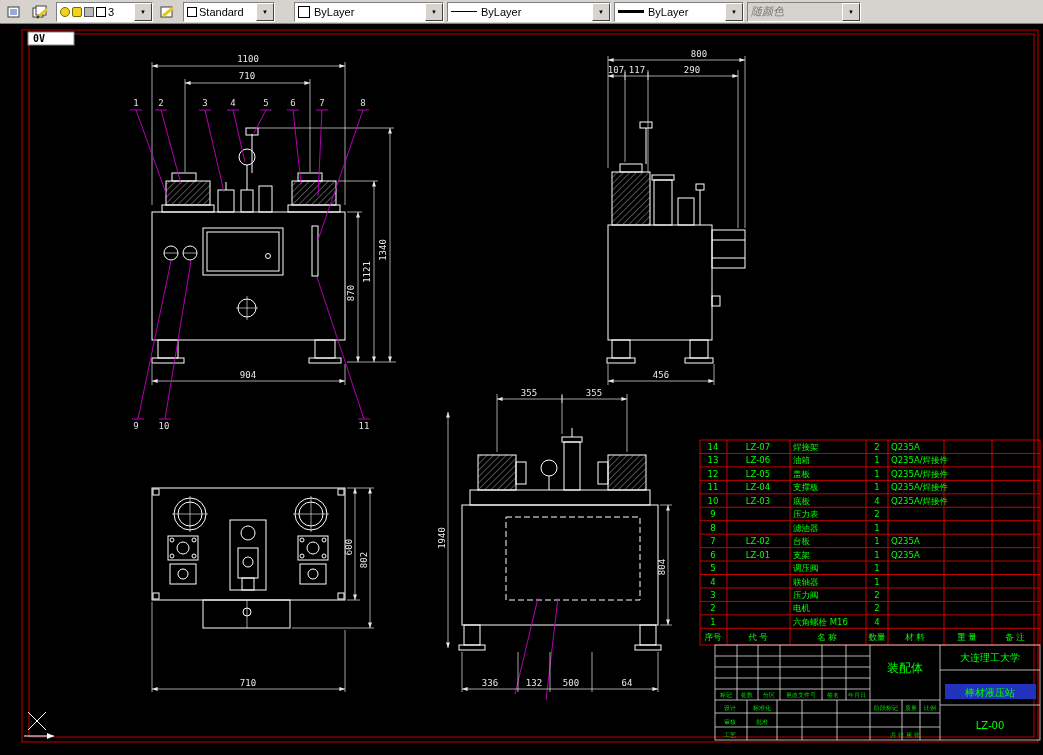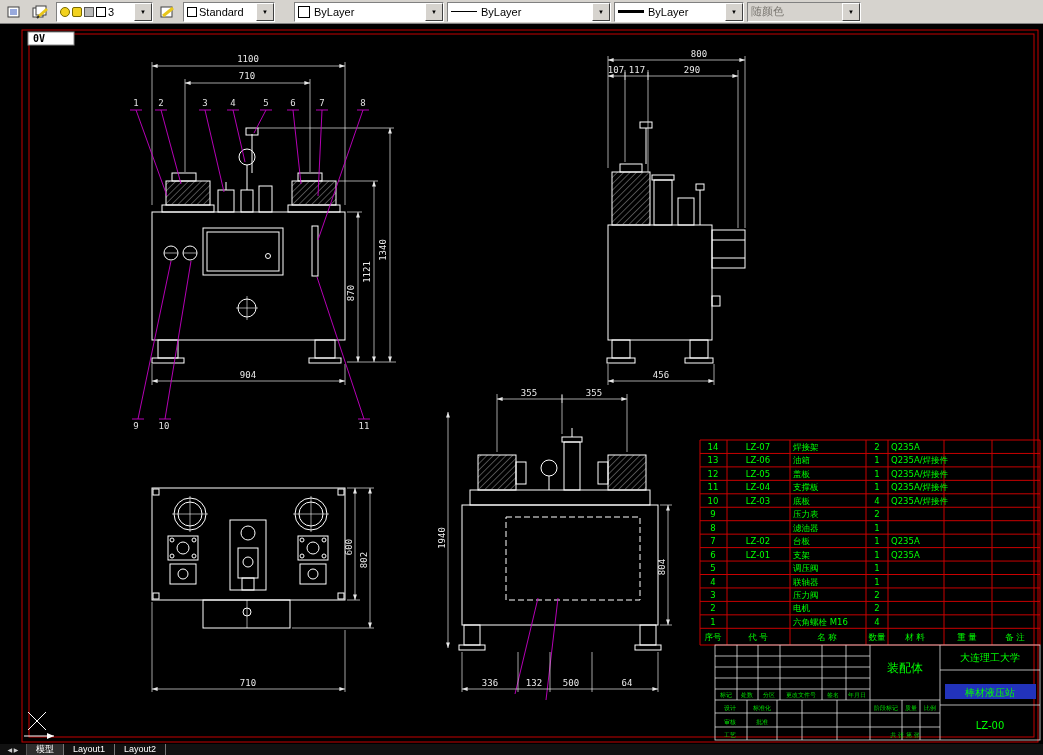--- a/index.html
+++ b/index.html
@@ -11,21 +11,21 @@
            border-bottom:1px solid #808080;display:flex;align-items:center;gap:3px;padding:0 2px;box-sizing:border-box;}
   .tbtn{width:22px;height:20px;display:flex;align-items:center;justify-content:center;
         border:1px solid #d6d3ce;}
   .combo{display:flex;align-items:center;height:20px;background:#fff;
          border:1px solid;border-color:#808080 #fff #fff #808080;box-sizing:border-box;
          font-size:11px;color:#000;padding-left:3px;}
   .combo .ctext{flex:1;white-space:nowrap;overflow:hidden;font-family:"Liberation Sans",sans-serif;}
   .combo .arrow{width:16px;height:16px;margin-left:2px;background:#d6d3ce;
                 border:1px solid;border-color:#fff #404040 #404040 #fff;
                 display:flex;align-items:center;justify-content:center;font-size:6px;color:#000;}
-  .combo.disabled{background:#d6d3ce;color:#7d7a74;}
+  .combo.disabled{background:#d6d3ce;color:#7d7a74;font-style:italic;}
   .li{display:inline-block;width:8px;height:8px;margin-right:2px;}
   .dot{background:#f2d21f;border-radius:50%;border:1px solid #7a6a00;}
   .sun{background:#f2d21f;border-radius:2px;border:1px solid #7a6a00;}
   .lock{background:#b8b8b8;border:1px solid #555;}
   .chip{background:#fff;border:1px solid #000;}
   .cswatch{display:inline-block;width:10px;height:10px;background:#fff;border:1px solid #000;margin-right:4px;}
   .ltbar{display:inline-block;width:26px;height:1px;background:#000;margin-right:4px;}
   .lwbar{display:inline-block;width:26px;height:3px;background:#000;margin-right:4px;}
 
   
@@ -538,20 +538,14 @@
 
     <g class="w">
       <line x1="24" y1="736" x2="54" y2="736"></line>
       <path d="M54 736 L47 733 L47 739 Z" fill="#fff" stroke="none"></path>
       <line x1="28" y1="712" x2="46" y2="730"></line>
       <line x1="46" y1="712" x2="28" y2="730"></line>
     </g>
   </svg>
   </div>
 
-  <div class="tabbar">
-    <span class="tabnav">◀ ▶</span>
-    <span class="tab active">模型</span>
-    <span class="tab">Layout1</span>
-    <span class="tab">Layout2</span>
-  </div>
 
 </div>
 
 </body></html>

